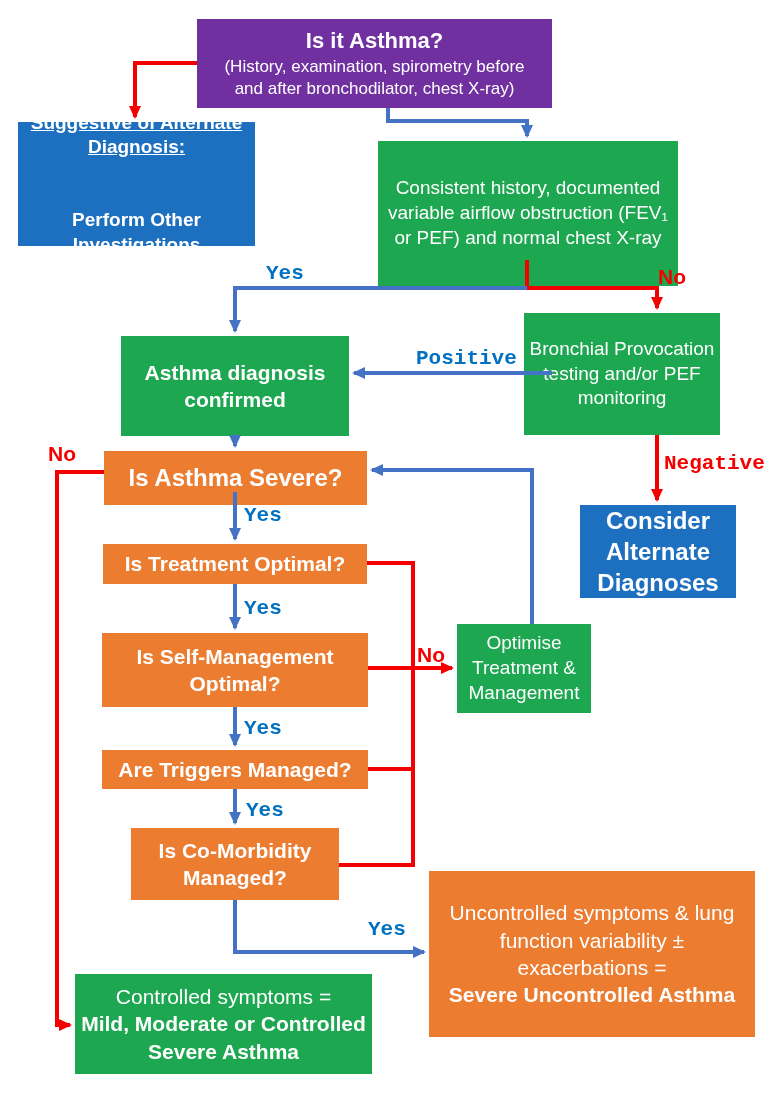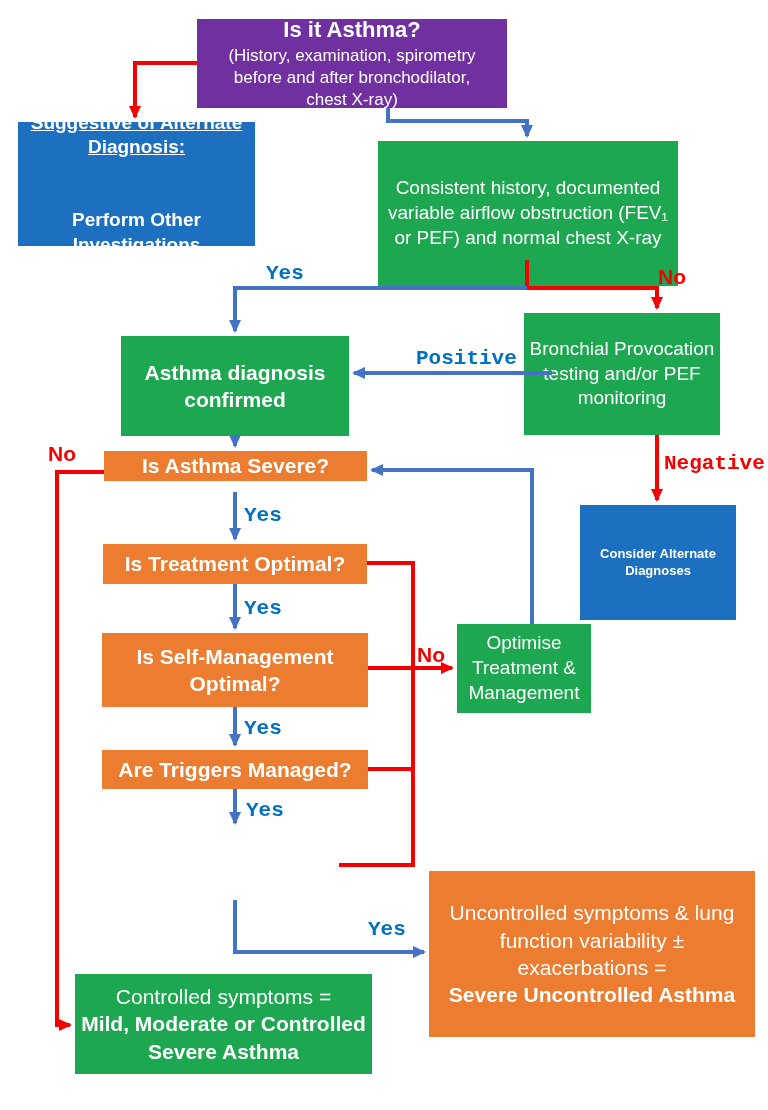--- a/index.html
+++ b/index.html
@@ -56,21 +56,21 @@
     <polyline class="c-blue" points="552,373 354,373" marker-end="url(#ab)"></polyline>
     <polyline class="c-blue" points="235,436 235,446" marker-end="url(#ab)"></polyline>
     <polyline class="c-blue" points="235,492 235,539" marker-end="url(#ab)"></polyline>
     <polyline class="c-blue" points="235,584 235,628" marker-end="url(#ab)"></polyline>
     <polyline class="c-blue" points="235,707 235,745" marker-end="url(#ab)"></polyline>
     <polyline class="c-blue" points="235,789 235,823" marker-end="url(#ab)"></polyline>
     <polyline class="c-blue" points="235,900 235,952 424,952" marker-end="url(#ab)"></polyline>
     <polyline class="c-blue" points="532,624 532,470 372,470" marker-end="url(#ab)"></polyline>
   </svg>
 
-  <div class="box purple" style="left:197px;top:19px;width:310px;height:89px;padding:0 16px;">
+  <div class="box purple" style="left:197px;top:19px;width:355px;height:89px;padding:0 16px;">
     <span class="bold" style="font-size:22px;">Is it Asthma?</span>
     <span style="font-size:17px;">(History, examination, spirometry before and after bronchodilator, chest X-ray)</span>
   </div>
 
   <div class="box bluebox" style="left:18px;top:122px;width:237px;height:124px;padding:0 10px;font-size:19px;">
     <span class="bold underl">Suggestive of Alternate Diagnosis:</span>
     <span class="bold">Perform Other Investigations</span>
   </div>
 
   <div class="box greenbox" style="left:378px;top:141px;width:300px;height:145px;padding:0 6px;font-size:19px;">
@@ -78,40 +78,43 @@
   </div>
 
   <div class="box greenbox" style="left:121px;top:336px;width:228px;height:100px;font-size:21px;">
     <span class="bold">Asthma diagnosis confirmed</span>
   </div>
 
   <div class="box greenbox" style="left:524px;top:313px;width:196px;height:122px;padding:0 4px;font-size:19px;">
     <span>Bronchial Provocation testing and/or PEF monitoring</span>
   </div>
 
-  <div class="box bluebox" style="left:580px;top:505px;width:156px;height:115px;font-size:13px;">
+  <div class="box bluebox" style="left:580px;top:505px;width:156px;height:93px;font-size:24px;">
     <span class="bold">Consider Alternate Diagnoses</span>
   </div>
 
-  <div class="box orangebox" style="left:104px;top:451px;width:263px;height:30px;font-size:21px;">
+  <div class="box orangebox" style="left:104px;top:451px;width:263px;height:54px;font-size:24px;">
     <span class="bold">Is Asthma Severe?</span>
   </div>
 
   <div class="box orangebox" style="left:103px;top:544px;width:264px;height:40px;font-size:21px;">
     <span class="bold">Is Treatment Optimal?</span>
   </div>
 
   <div class="box orangebox" style="left:102px;top:750px;width:266px;height:39px;font-size:21px;">
     <span class="bold">Are Triggers Managed?</span>
   </div>
 
   <div class="box orangebox" style="left:102px;top:633px;width:266px;height:74px;font-size:21px;">
     <span class="bold">Is Self-Management Optimal?</span>
   </div>
 
+  <div class="box orangebox" style="left:131px;top:828px;width:208px;height:72px;font-size:21px;">
+    <span class="bold">Is Co-Morbidity Managed?</span>
+  </div>
 
   <div class="box greenbox" style="left:457px;top:624px;width:134px;height:89px;font-size:19px;">
     <span>Optimise Treatment &amp; Management</span>
   </div>
 
   <div class="box greenbox" style="left:75px;top:974px;width:297px;height:100px;font-size:21px;">
     <span>Controlled symptoms =</span>
     <span class="bold">Mild, Moderate or Controlled Severe Asthma</span>
   </div>
 

